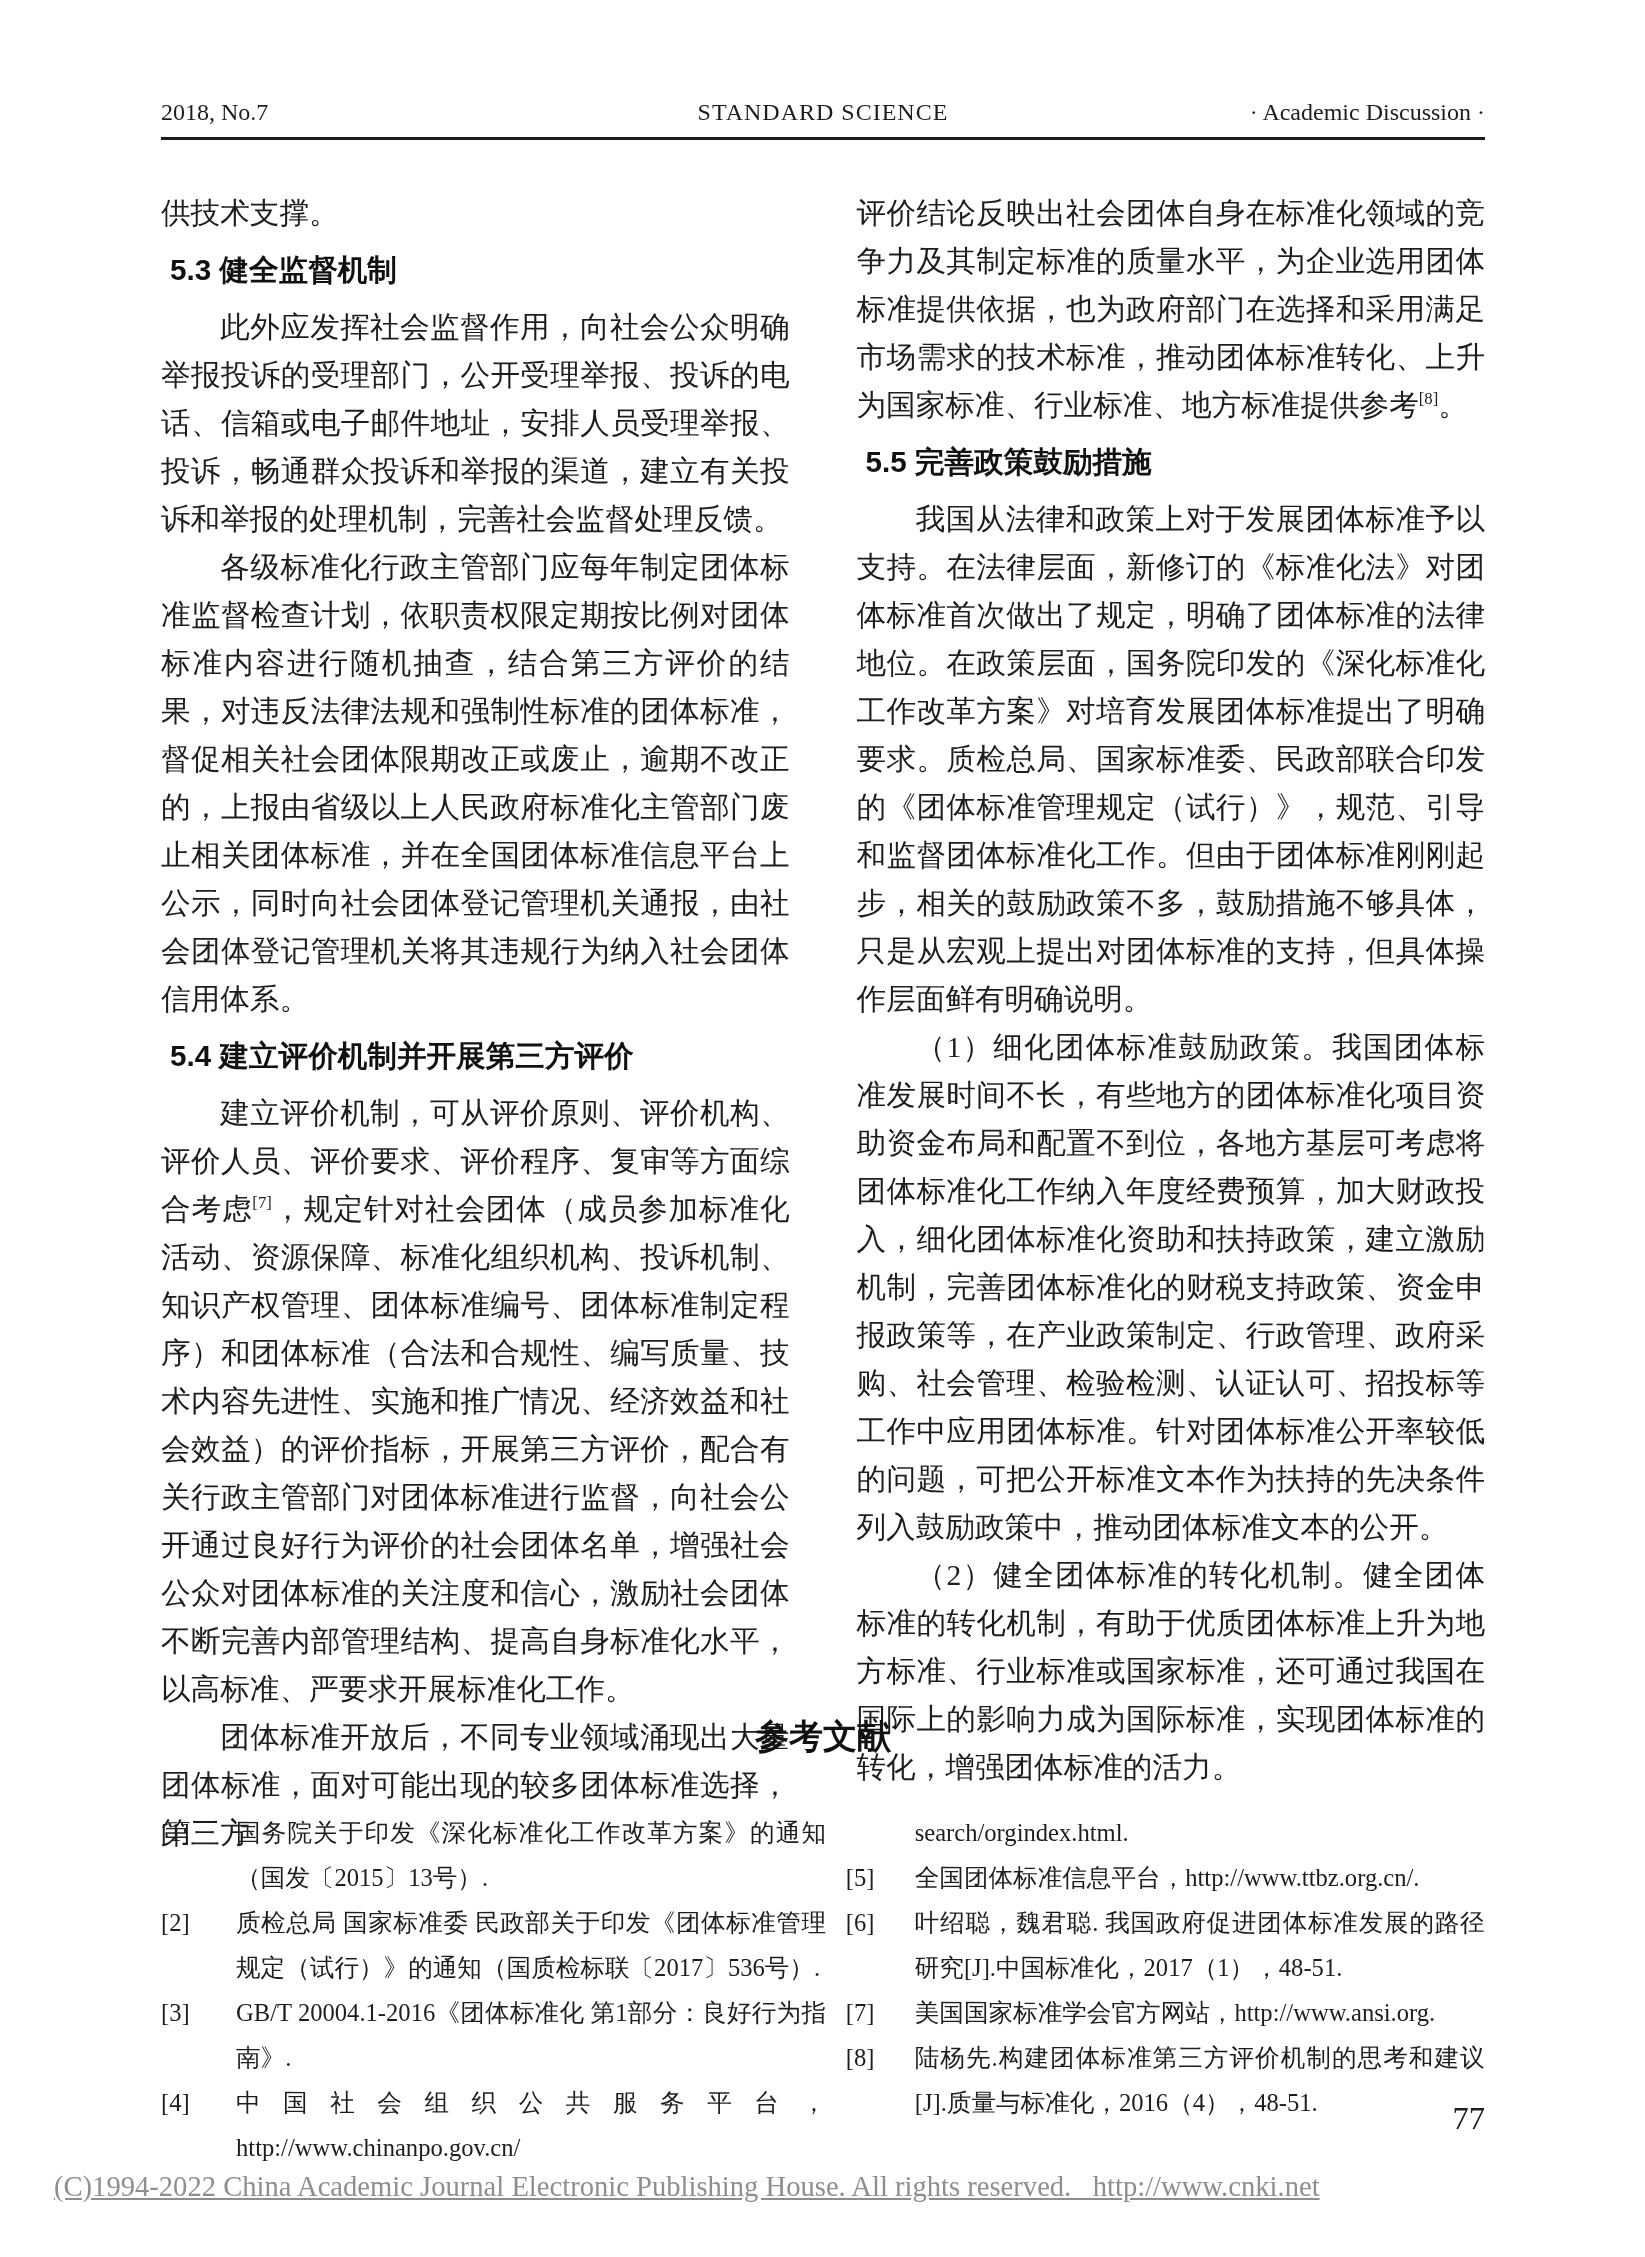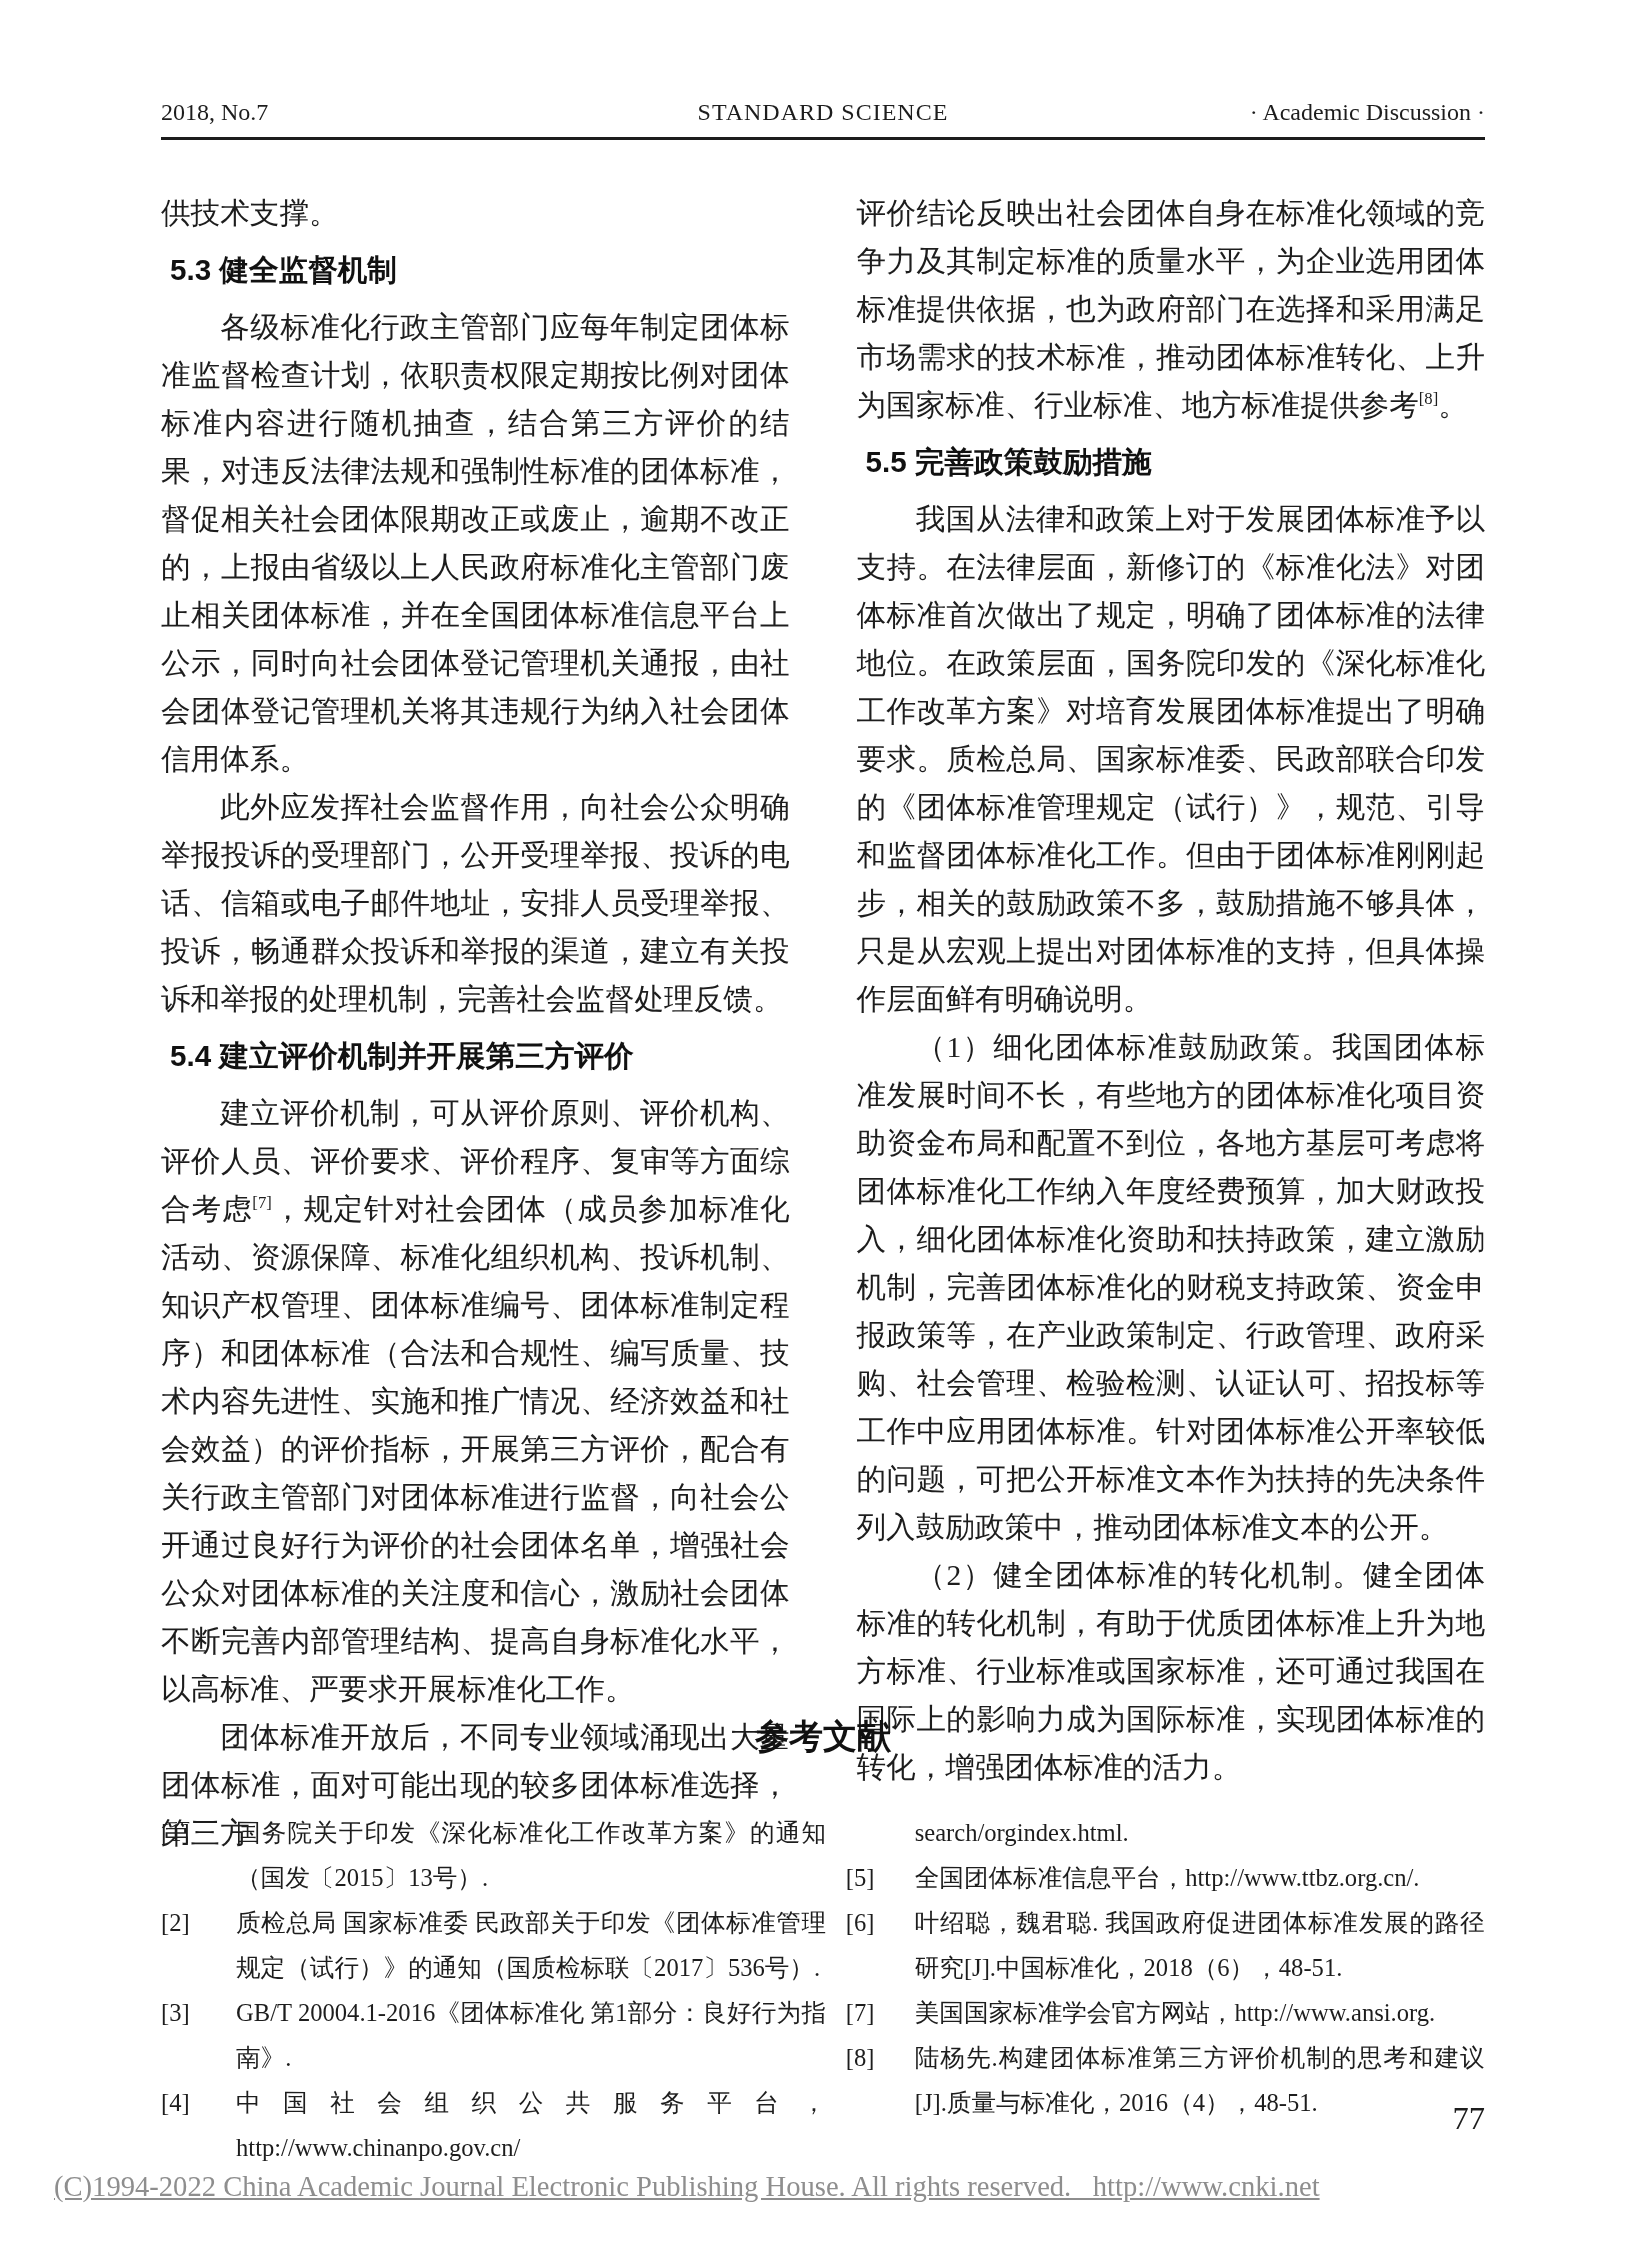--- a/index.html
+++ b/index.html
@@ -48,22 +48,22 @@
     <span class="h-center">STANDARD SCIENCE</span>
     <span class="h-right">· Academic Discussion ·</span>
   </div>
   <div class="rule"></div>
 
   <div class="columns">
 
     <section class="col">
       <p class="cont">供技术支撑。</p>
       <h2>5.3 健全监督机制</h2>
+      <p>此外应发挥社会监督作用，向社会公众明确举报投诉的受理部门，公开受理举报、投诉的电话、信箱或电子邮件地址，安排人员受理举报、投诉，畅通群众投诉和举报的渠道，建立有关投诉和举报的处理机制，完善社会监督处理反馈。</p>
       <p>各级标准化行政主管部门应每年制定团体标准监督检查计划，依职责权限定期按比例对团体标准内容进行随机抽查，结合第三方评价的结果，对违反法律法规和强制性标准的团体标准，督促相关社会团体限期改正或废止，逾期不改正的，上报由省级以上人民政府标准化主管部门废止相关团体标准，并在全国团体标准信息平台上公示，同时向社会团体登记管理机关通报，由社会团体登记管理机关将其违规行为纳入社会团体信用体系。</p>
-      <p>此外应发挥社会监督作用，向社会公众明确举报投诉的受理部门，公开受理举报、投诉的电话、信箱或电子邮件地址，安排人员受理举报、投诉，畅通群众投诉和举报的渠道，建立有关投诉和举报的处理机制，完善社会监督处理反馈。</p>
       <h2>5.4 建立评价机制并开展第三方评价</h2>
       <p><span>建立评价机制，可从评价原则、评价机构、评价人员、评价要求、评价程序、复审等方面综合考虑</span><sup class="ref-mark">[7]</sup><span>，规定针对社会团体（成员参加标准化活动、资源保障、标准化组织机构、投诉机制、知识产权管理、团体标准编号、团体标准制定程序）和团体标准（合法和合规性、编写质量、技术内容先进性、实施和推广情况、经济效益和社会效益）的评价指标，开展第三方评价，配合有关行政主管部门对团体标准进行监督，向社会公开通过良好行为评价的社会团体名单，增强社会公众对团体标准的关注度和信心，激励社会团体不断完善内部管理结构、提高自身标准化水平，以高标准、严要求开展标准化工作。</span></p>
       <p>团体标准开放后，不同专业领域涌现出大量团体标准，面对可能出现的较多团体标准选择，第三方</p>
     </section>
 
     <section class="col">
       <p class="cont"><span>评价结论反映出社会团体自身在标准化领域的竞争力及其制定标准的质量水平，为企业选用团体标准提供依据，也为政府部门在选择和采用满足市场需求的技术标准，推动团体标准转化、上升为国家标准、行业标准、地方标准提供参考</span><sup class="ref-mark">[8]</sup><span>。</span></p>
       <h2>5.5 完善政策鼓励措施</h2>
       <p>我国从法律和政策上对于发展团体标准予以支持。在法律层面，新修订的《标准化法》对团体标准首次做出了规定，明确了团体标准的法律地位。在政策层面，国务院印发的《深化标准化工作改革方案》对培育发展团体标准提出了明确要求。质检总局、国家标准委、民政部联合印发的《团体标准管理规定（试行）》，规范、引导和监督团体标准化工作。但由于团体标准刚刚起步，相关的鼓励政策不多，鼓励措施不够具体，只是从宏观上提出对团体标准的支持，但具体操作层面鲜有明确说明。</p>
       <p>（1）细化团体标准鼓励政策。我国团体标准发展时间不长，有些地方的团体标准化项目资助资金布局和配置不到位，各地方基层可考虑将团体标准化工作纳入年度经费预算，加大财政投入，细化团体标准化资助和扶持政策，建立激励机制，完善团体标准化的财税支持政策、资金申报政策等，在产业政策制定、行政管理、政府采购、社会管理、检验检测、认证认可、招投标等工作中应用团体标准。针对团体标准公开率较低的问题，可把公开标准文本作为扶持的先决条件列入鼓励政策中，推动团体标准文本的公开。</p>
@@ -99,21 +99,21 @@
         <div class="ref">
           <span class="num"></span>
           <span class="txt">search/orgindex.html.</span>
         </div>
         <div class="ref">
           <span class="num">[5]</span>
           <span class="txt">全国团体标准信息平台，http://www.ttbz.org.cn/.</span>
         </div>
         <div class="ref">
           <span class="num">[6]</span>
-          <span class="txt">叶绍聪，魏君聪. 我国政府促进团体标准发展的路径研究[J].中国标准化，2018（6），48-51.</span>
+          <span class="txt">叶绍聪，魏君聪. 我国政府促进团体标准发展的路径研究[J].中国标准化，2017（1），48-51.</span>
         </div>
         <div class="ref">
           <span class="num">[7]</span>
           <span class="txt">美国国家标准学会官方网站，http://www.ansi.org.</span>
         </div>
         <div class="ref">
           <span class="num">[8]</span>
           <span class="txt">陆杨先.构建团体标准第三方评价机制的思考和建议[J].质量与标准化，2016（4），48-51.</span>
         </div>
       </div>

